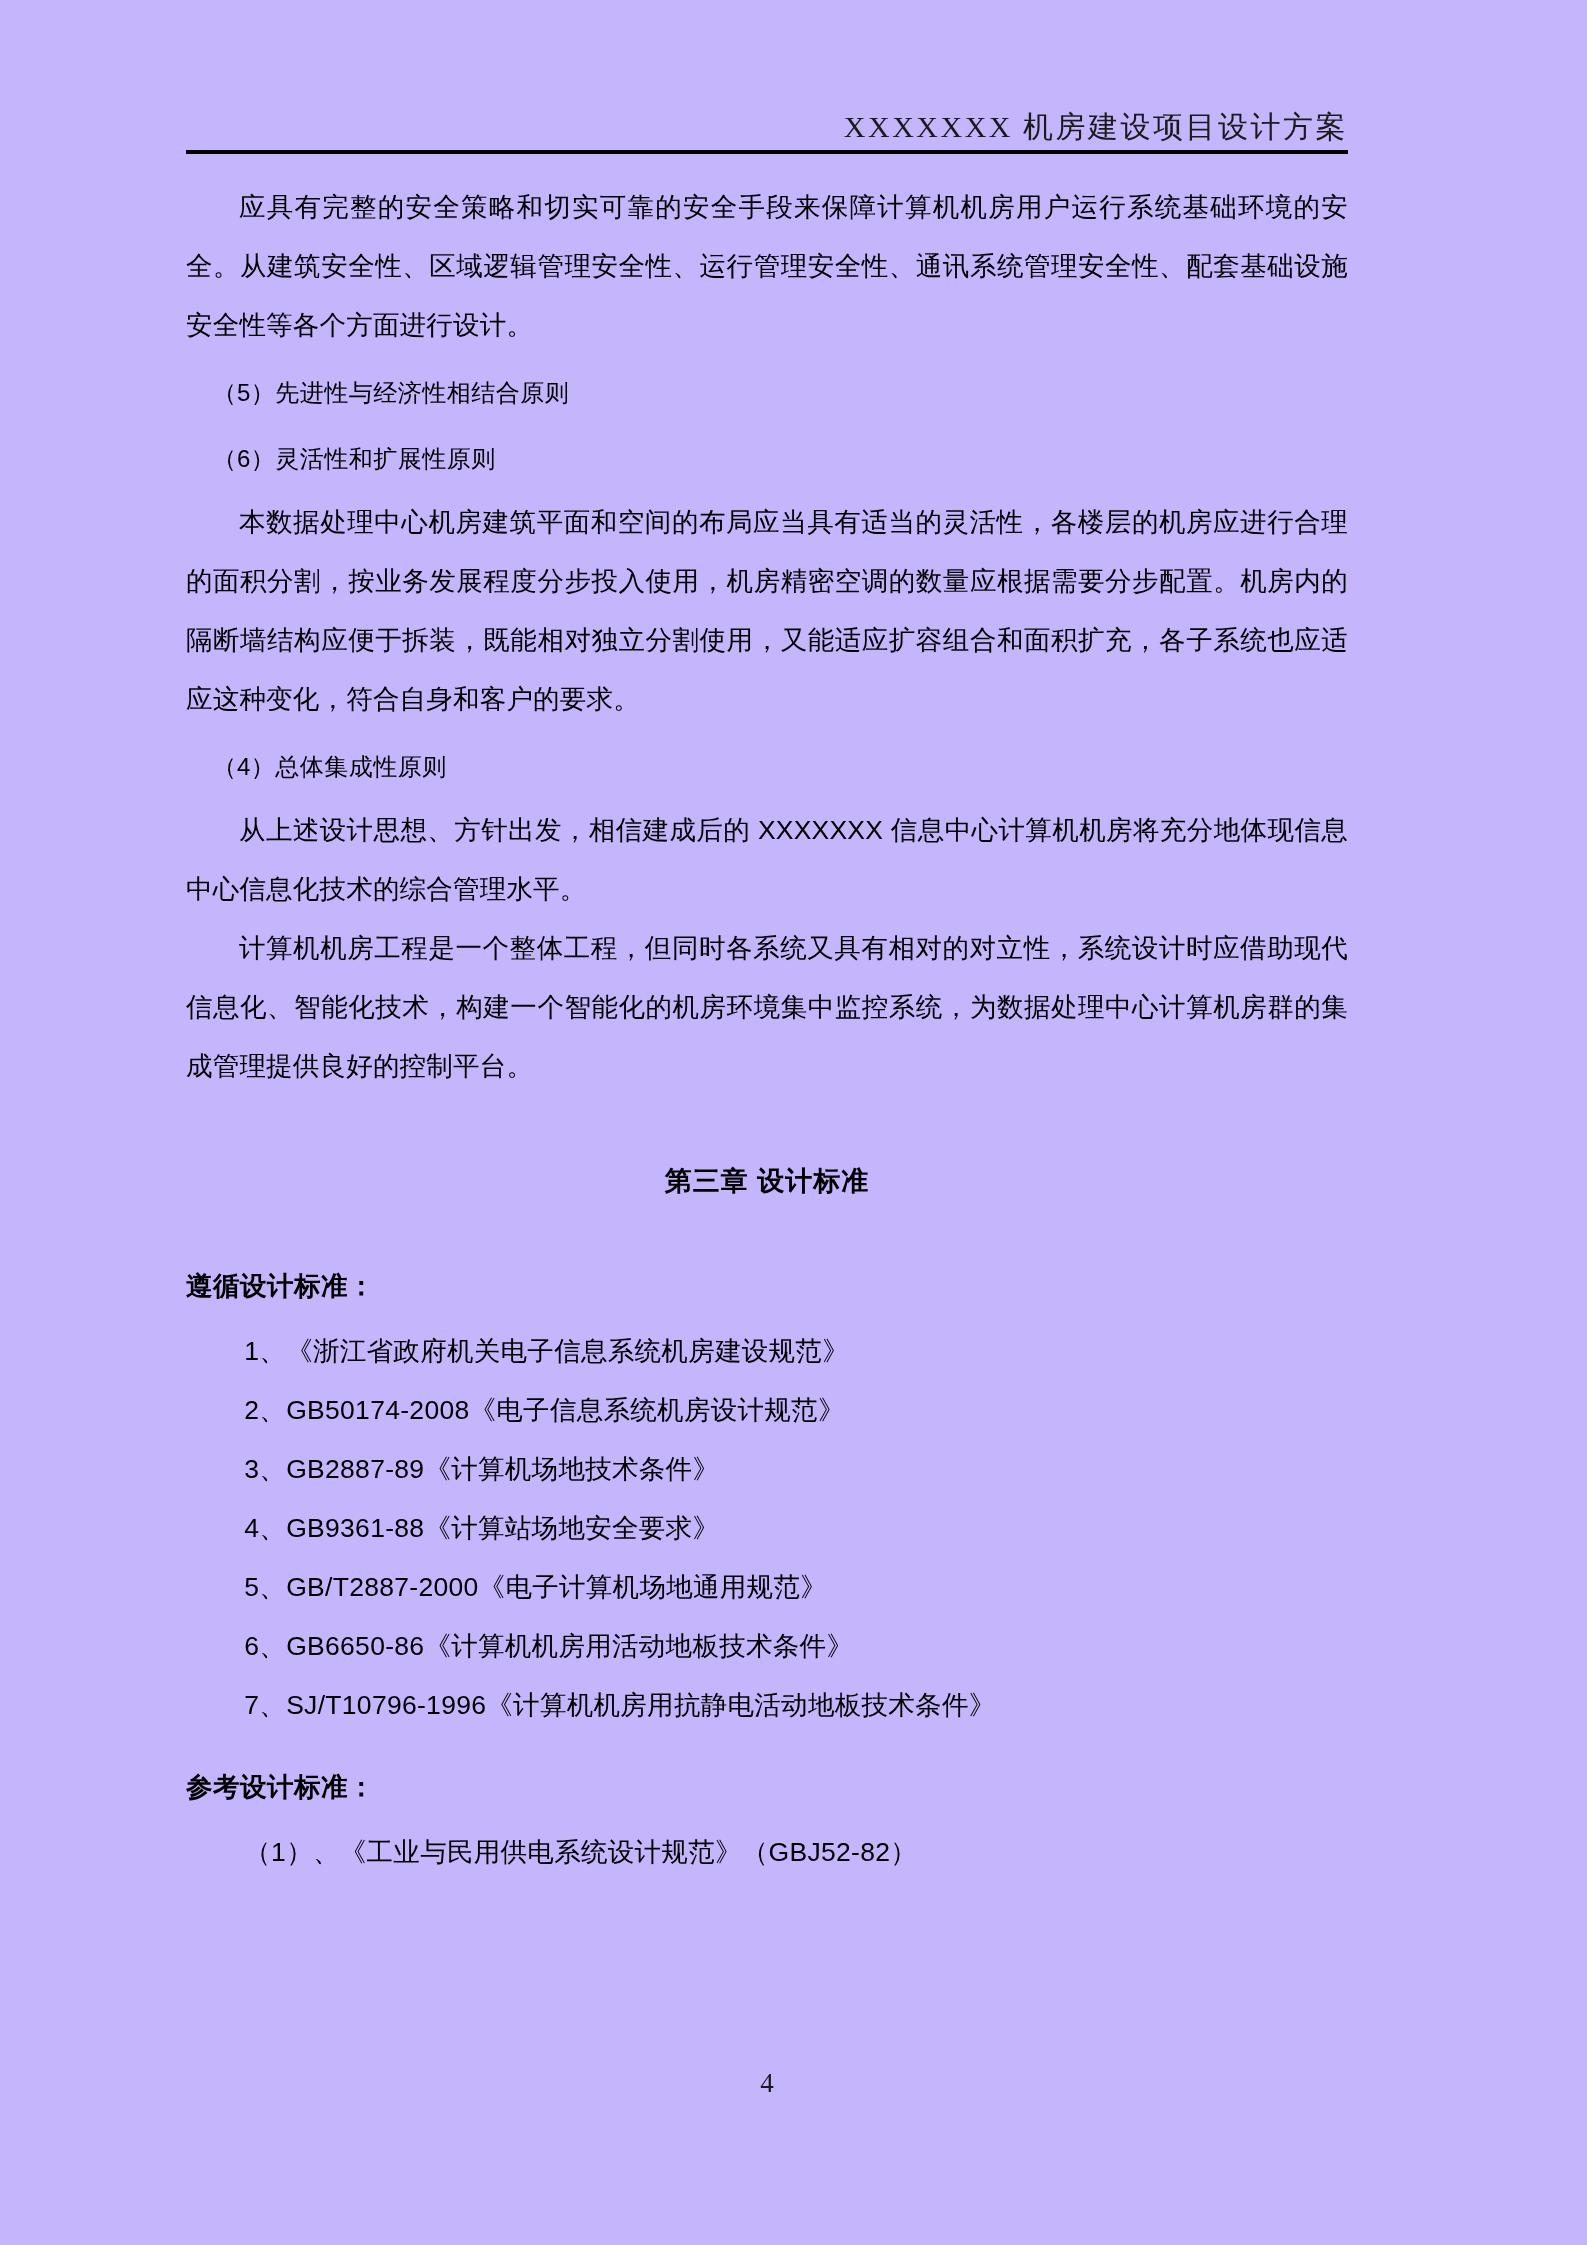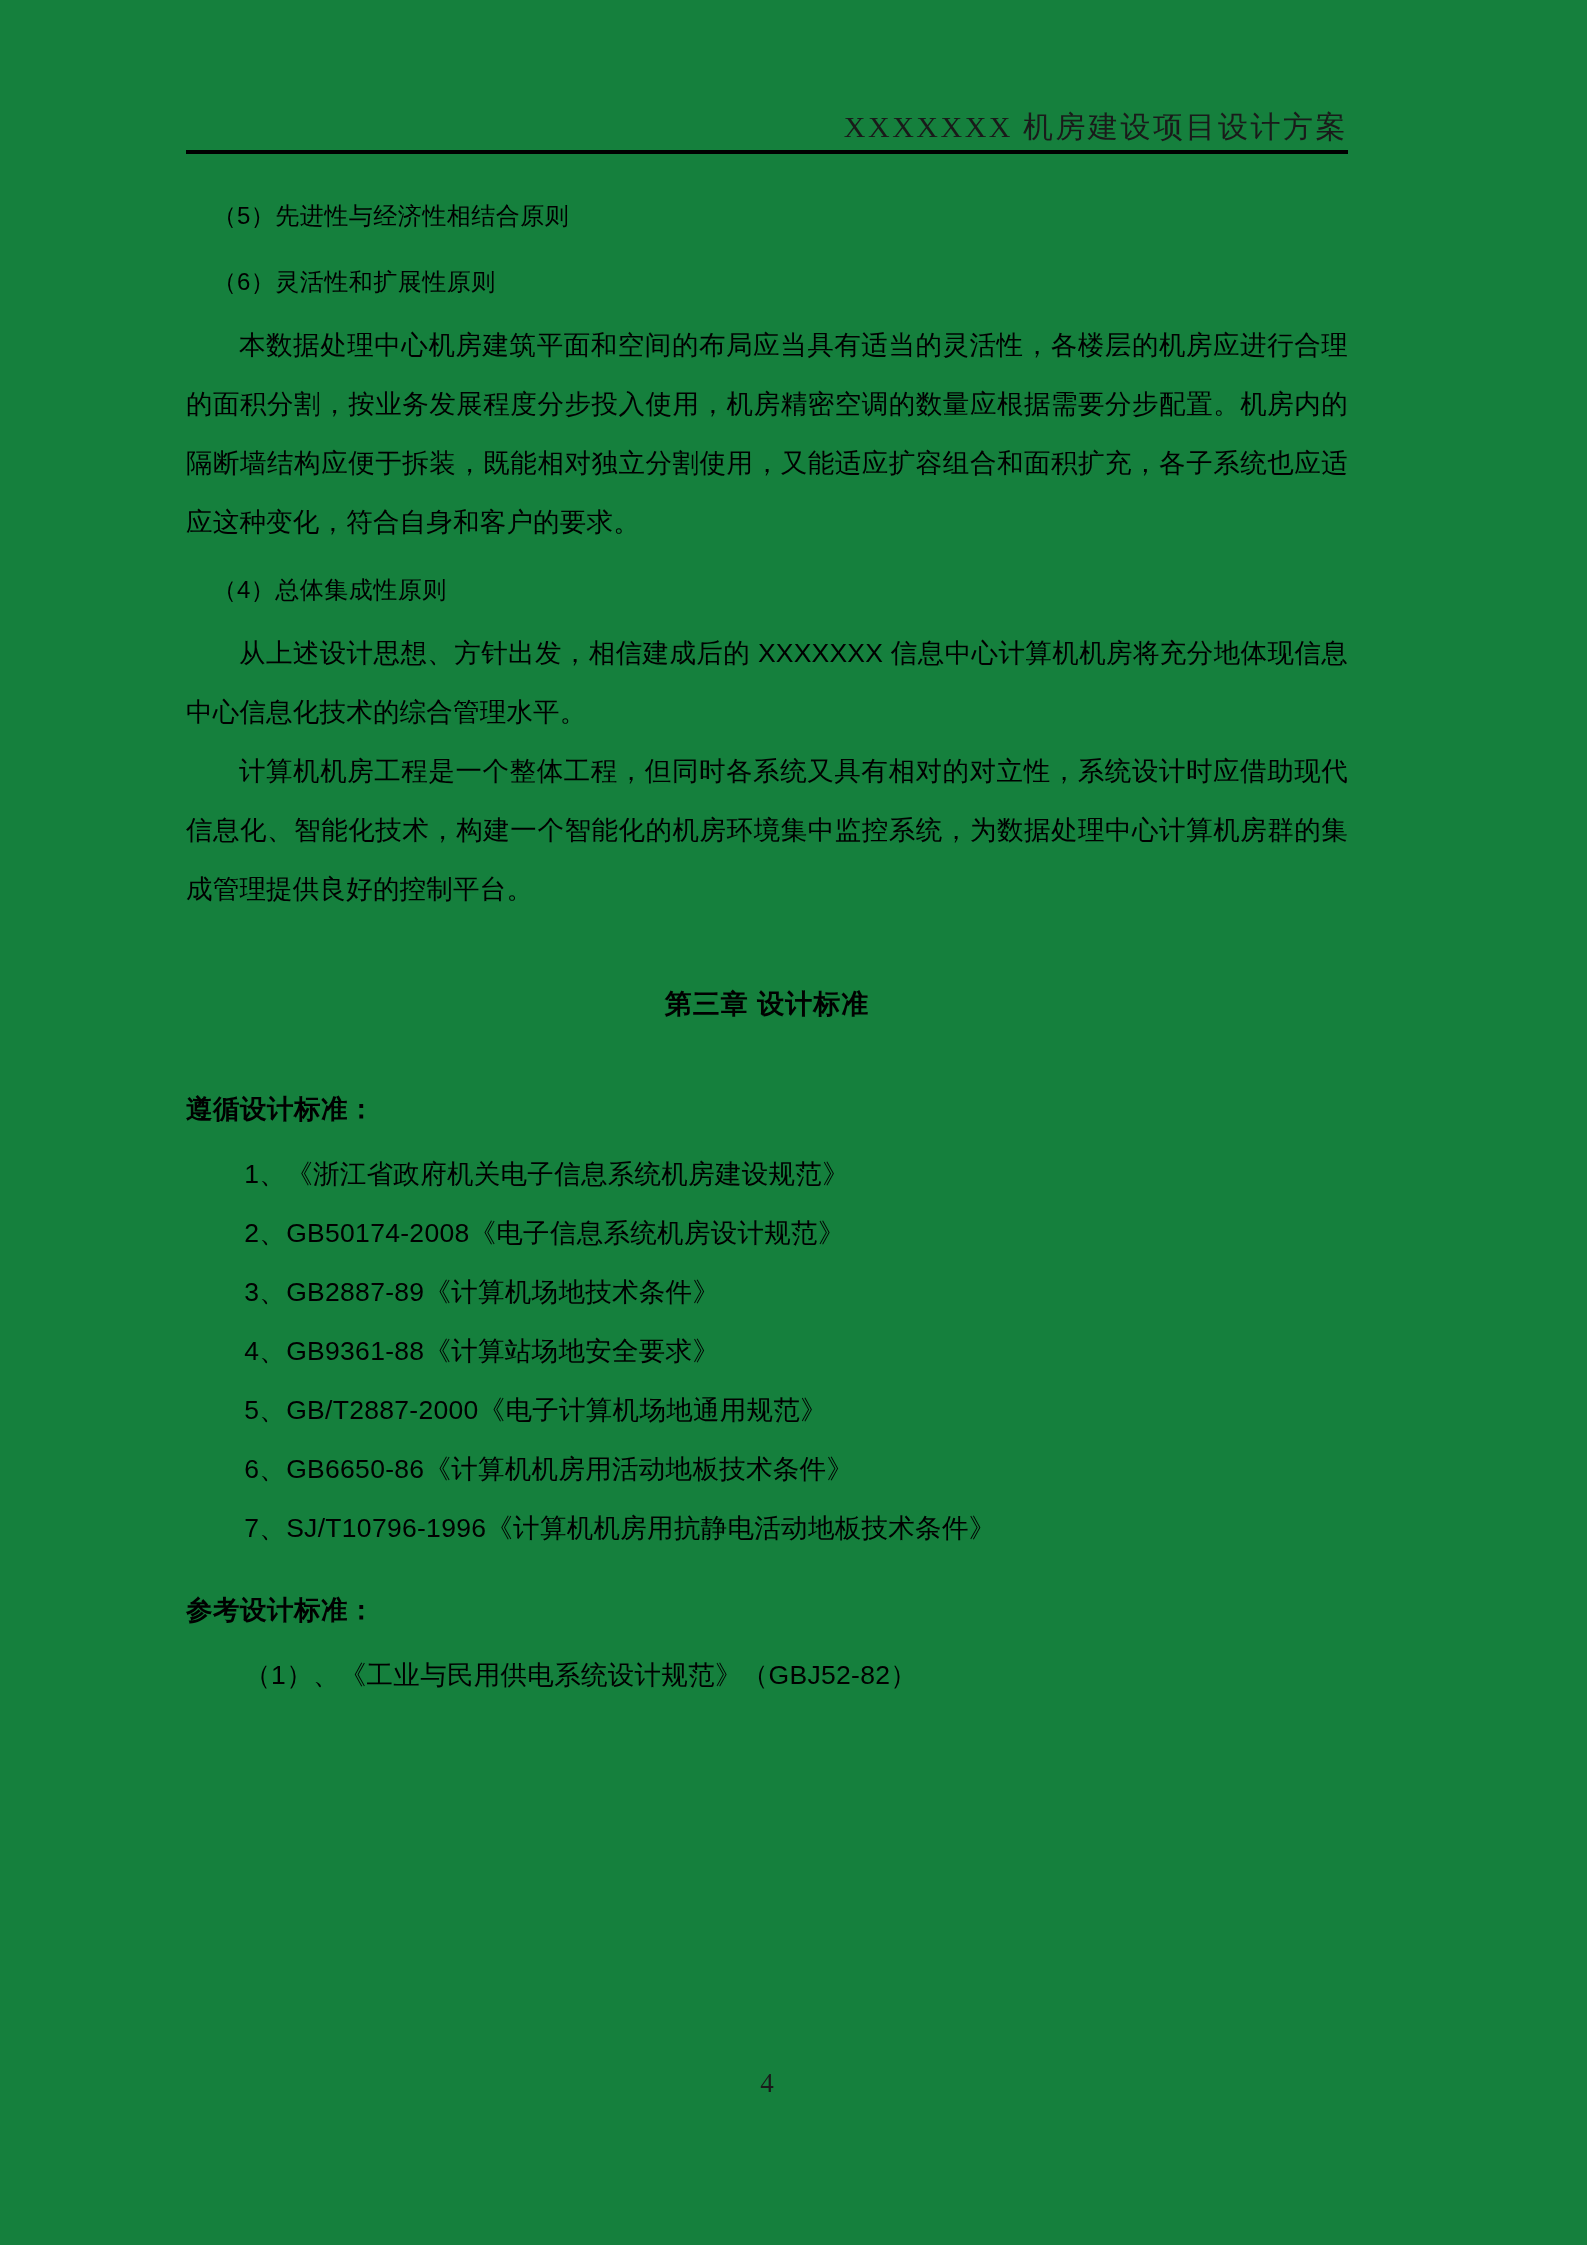--- a/index.html
+++ b/index.html
@@ -4,21 +4,21 @@
 <style>
   html, body {
     margin: 0;
     padding: 0;
     background: #ffffff;
   }
   .page {
     position: relative;
     width: 1587px;
     height: 2245px;
-    background: #15803d;
+    background: #c4b5fd;
     box-sizing: border-box;
     font-family: "Liberation Sans", "DejaVu Sans", sans-serif;
     color: #000000;
     overflow: hidden;
   }
 
   
   .header {
     position: absolute;
     left: 186px;
@@ -115,20 +115,21 @@
 
 <div class="page">
 
   <div class="header">
     <div class="header-title">XXXXXXX 机房建设项目设计方案</div>
     <hr class="header-rule">
   </div>
 
   <div class="content">
 
+    <p class="body-para">应具有完整的安全策略和切实可靠的安全手段来保障计算机机房用户运行系统基础环境的安全。从建筑安全性、区域逻辑管理安全性、运行管理安全性、通讯系统管理安全性、配套基础设施安全性等各个方面进行设计。</p>
 
     <h3 class="sec-heading">（5）先进性与经济性相结合原则</h3>
 
 
     <h3 class="sec-heading">（6）灵活性和扩展性原则</h3>
 
     <p class="body-para">本数据处理中心机房建筑平面和空间的布局应当具有适当的灵活性，各楼层的机房应进行合理的面积分割，按业务发展程度分步投入使用，机房精密空调的数量应根据需要分步配置。机房内的隔断墙结构应便于拆装，既能相对独立分割使用，又能适应扩容组合和面积扩充，各子系统也应适应这种变化，符合自身和客户的要求。</p>
 
     <h3 class="sec-heading">（4）总体集成性原则</h3>
 

